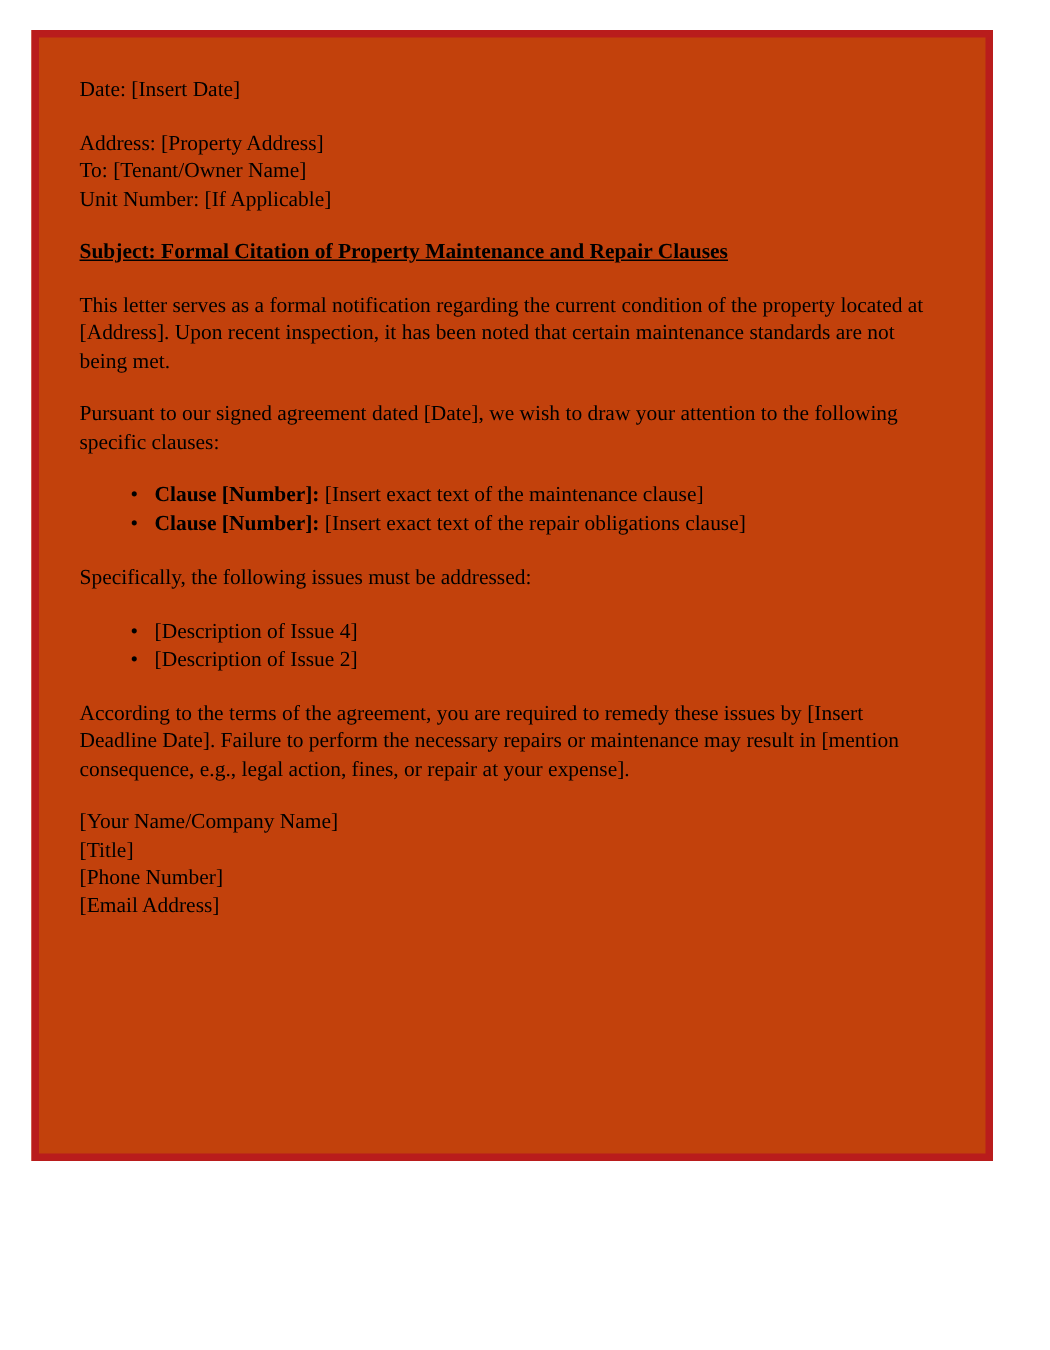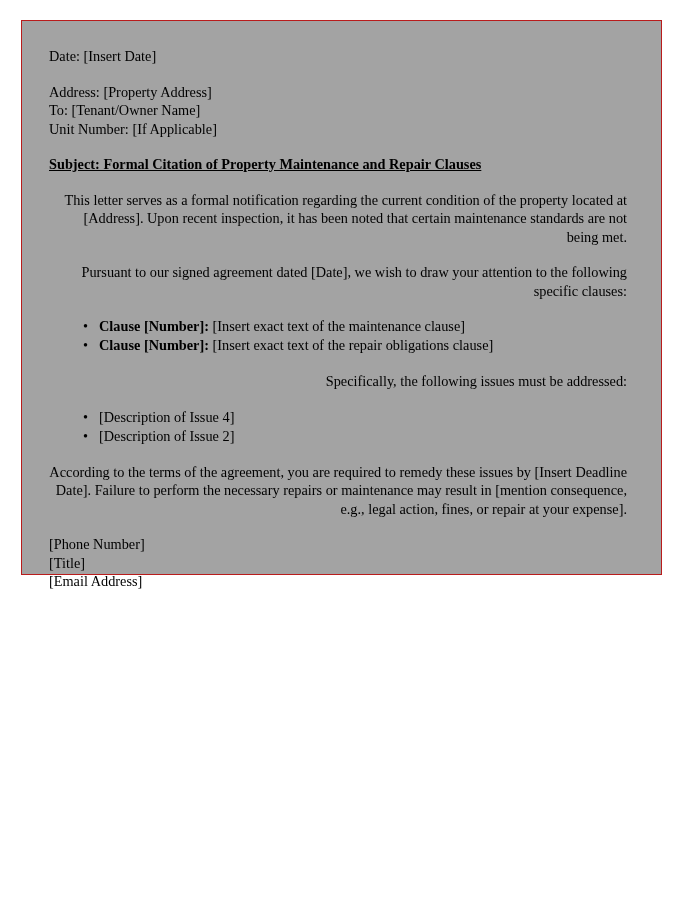--- a/index.html
+++ b/index.html
@@ -13,35 +13,35 @@
     font-family: "Liberation Serif", "DejaVu Serif", serif;
     color: #000000;
     -webkit-font-smoothing: antialiased;
   }
 
   #page {
     position: absolute;
     left: 21px;
     top: 20px;
     width: 641px;
-    height: 555px;
-    border: 1px solid #b91c1c;
+    height: 754px;
+    border: 5px solid #b91c1c;
     box-sizing: border-box;
-    background: #a3a3a3;
+    background: #c2410c;
   }
 
   #letter {
     padding: 26px 34px 0 27px;
   }
 
   .para {
     font-size: 14.3px;
     line-height: 18.5px;
     margin: 0 0 17px 0;
-    text-align: right;
+    text-align: left;
   }
 
   .block-lines {
     font-size: 14.3px;
     line-height: 18.5px;
     margin: 0 0 17px 0;
   }
   .block-lines .ln {
     display: block;
     white-space: pre;
@@ -146,19 +146,20 @@
         <span class="bul">•</span>
         <span>[Description of Issue 2]</span>
       </li>
     </ul>
 
     <p class="para">According to the terms of the agreement, you are required to remedy these issues by [Insert Deadline Date]. Failure to perform the necessary repairs or maintenance may result in [mention consequence, e.g., legal action, fines, or repair at your expense].</p>
 
 
 
     <div class="sig-block">
+      <span class="ln">[Your Name/Company Name]</span>
+      <span class="ln">[Title]</span>
       <span class="ln">[Phone Number]</span>
-      <span class="ln">[Title]</span>
       <span class="ln">[Email Address]</span>
     </div>
 
   </div>
 </div>
 
 </body></html>

